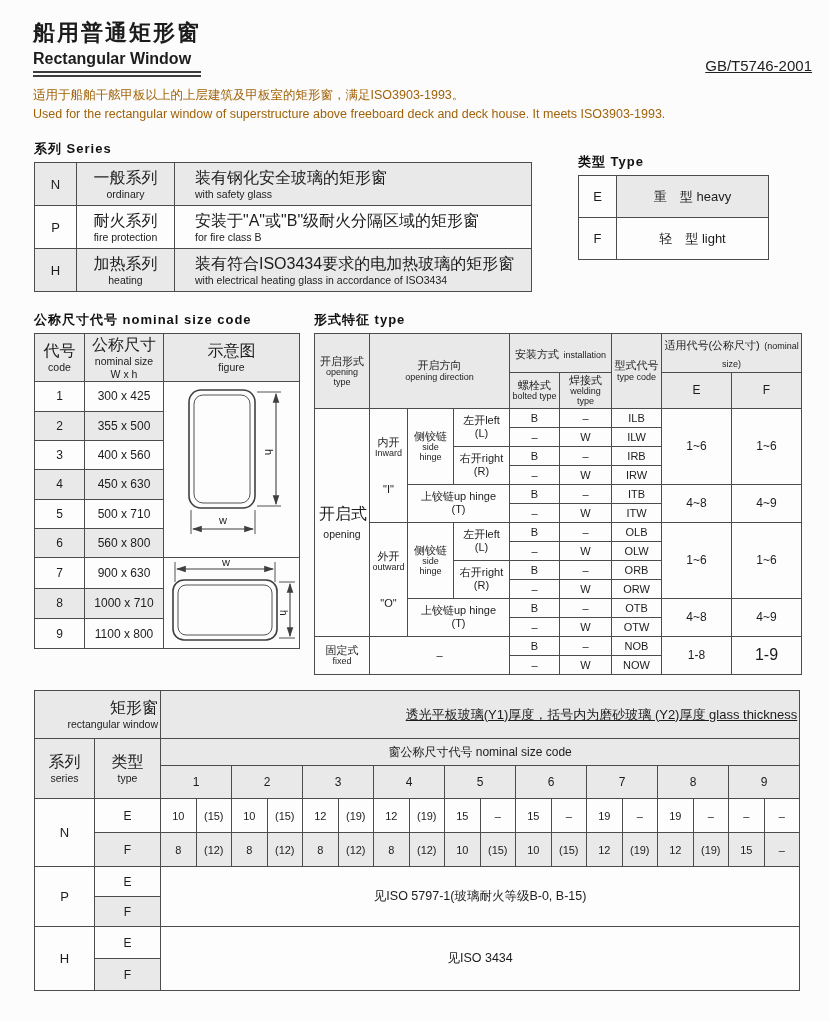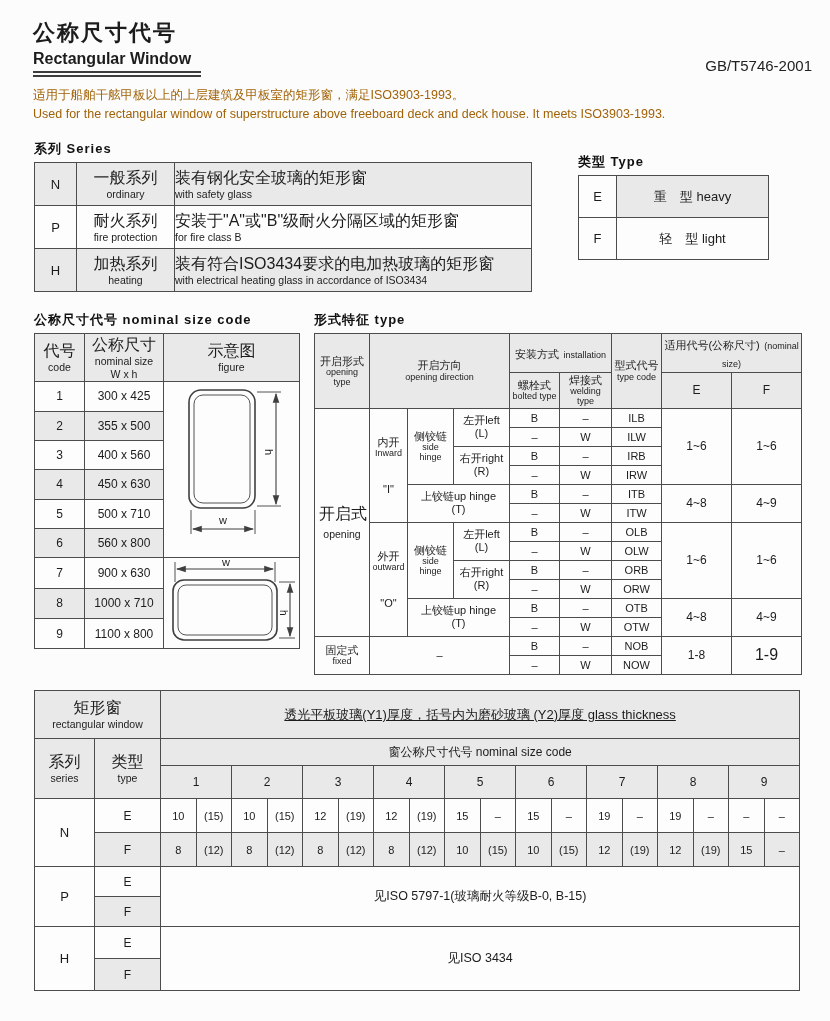--- a/index.html
+++ b/index.html
@@ -26,21 +26,21 @@
   .sec-label { font-size:13px; font-weight:bold; margin-bottom:4px; letter-spacing:1px; color:#111; }
   .zh { display:block; font-size:16px; line-height:1.25; }
   .en { display:block; font-size:10.5px; line-height:1.2; }
   .sm-zh { display:block; font-size:11px; line-height:1.2; }
   .sm-en { display:block; font-size:9px; line-height:1.1; }
 
   
   .series-tbl { width:497px; }
   .series-tbl td { height:43px; }
   .series-tbl .code-cell { font-size:13px; }
-  .series-tbl .desc-cell { text-align:left; padding-left:0; }
+  .series-tbl .desc-cell { text-align:left; padding-left:20px; }
 
   
   .type-tbl { width:190px; }
   .type-tbl td { height:42px; font-size:13px; }
 
   
   .size-tbl { width:265px; }
   .size-tbl th { height:42px;margin-top:7px; }
   .size-tbl td { height:29px; font-size:12px; }
   .size-tbl .fig-cell { background:#fdfdfd; padding:0; }
@@ -49,38 +49,38 @@
   .form-tbl { width:487px; }
   .form-tbl th { height:31px; }
   .form-tbl td { height:19px; font-size:11px; }
   .form-tbl .stack span { display:block; }
   .dir-cell .sym { display:block; margin-top:24px; font-size:11px; }
   .opening-cell span { display:block; }
   .opening-cell .zh { margin-bottom:4px;text-align:right; }
 
   
   .glass-tbl { width:766px; }
-  .glass-tbl th.h1 { height:48px; }
+  .glass-tbl th.h1 { height:48px;text-align:right; }
   .glass-tbl th.h2 { height:27px; }
   .glass-tbl th.h3 { height:33px; font-size:12px; }
   .glass-tbl td { height:34px; font-size:11px; }
   .glass-tbl .note-cell { font-size:12.5px; }
   .thickness-note { font-size:13px;text-decoration:underline; }
 </style>
 </head>
 <body>
 
 <div class="page">
 
   <div class="sec" style="left:33px; top:18px;">
-    <div class="title-zh">公称尺寸代号</div>
+    <div class="title-zh">船用普通矩形窗</div>
     <div class="title-en">Rectangular Window</div>
     <div class="title-underline"></div>
   </div>
-  <div class="sec standard-code" style="top:57px; right:18px;">GB/T5746-2001</div>
+  <div class="sec standard-code" style="top:57px; right:18px;text-decoration:underline;">GB/T5746-2001</div>
 
   <div class="sec desc" style="left:33px; top:86px; width:770px;">
     <div>适用于船舶干舷甲板以上的上层建筑及甲板室的矩形窗，满足ISO3903-1993。</div>
     <div>Used for the rectangular window of superstructure above freeboard deck and deck house. It meets ISO3903-1993.</div>
   </div>
 
   <div class="sec" style="left:34px; top:140px;">
     <div class="sec-label">系列  Series</div>
     <table class="tbl series-tbl">
       <colgroup>

